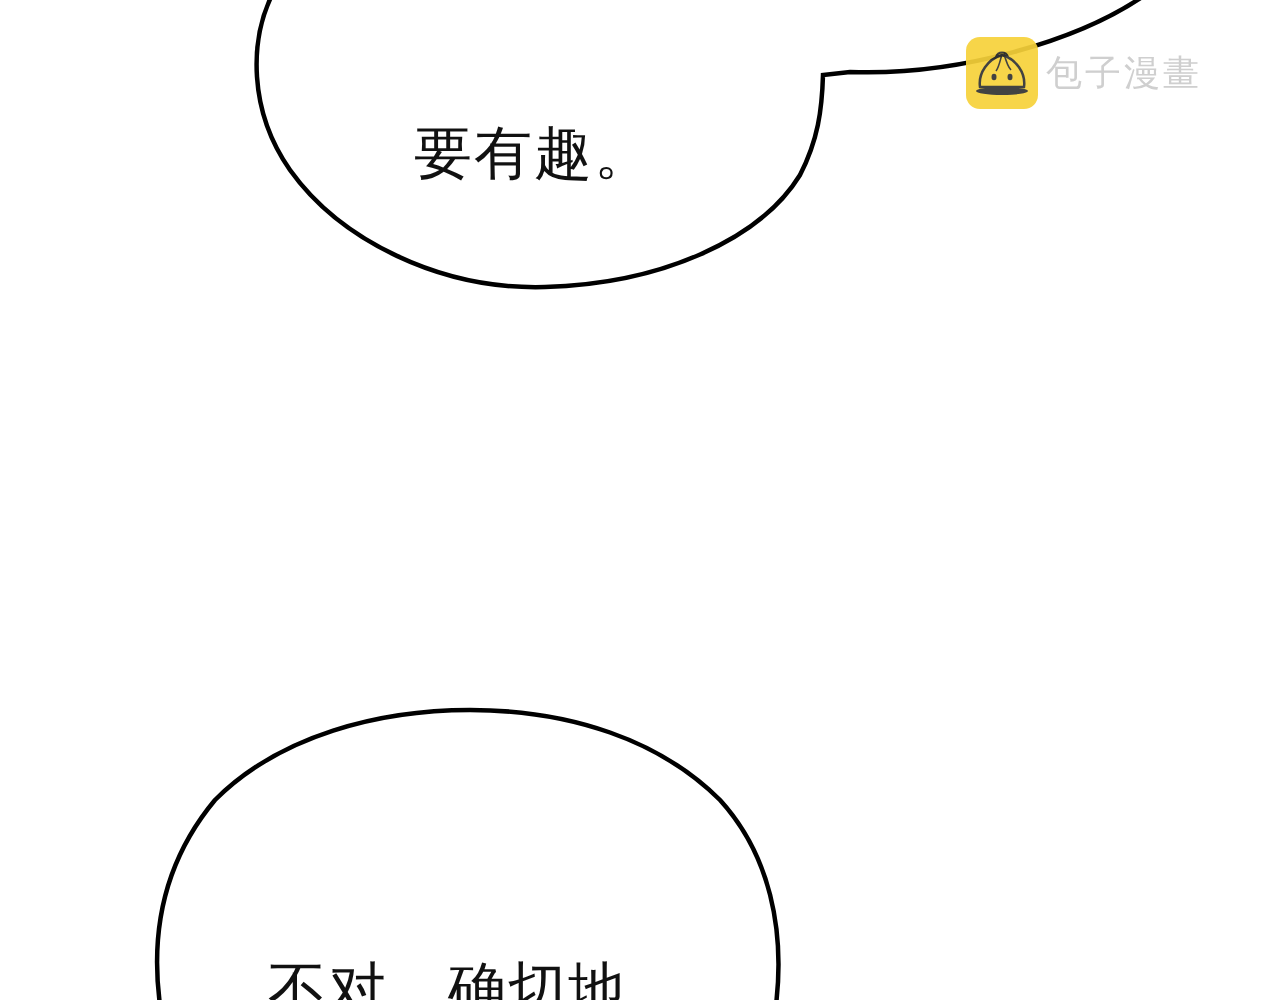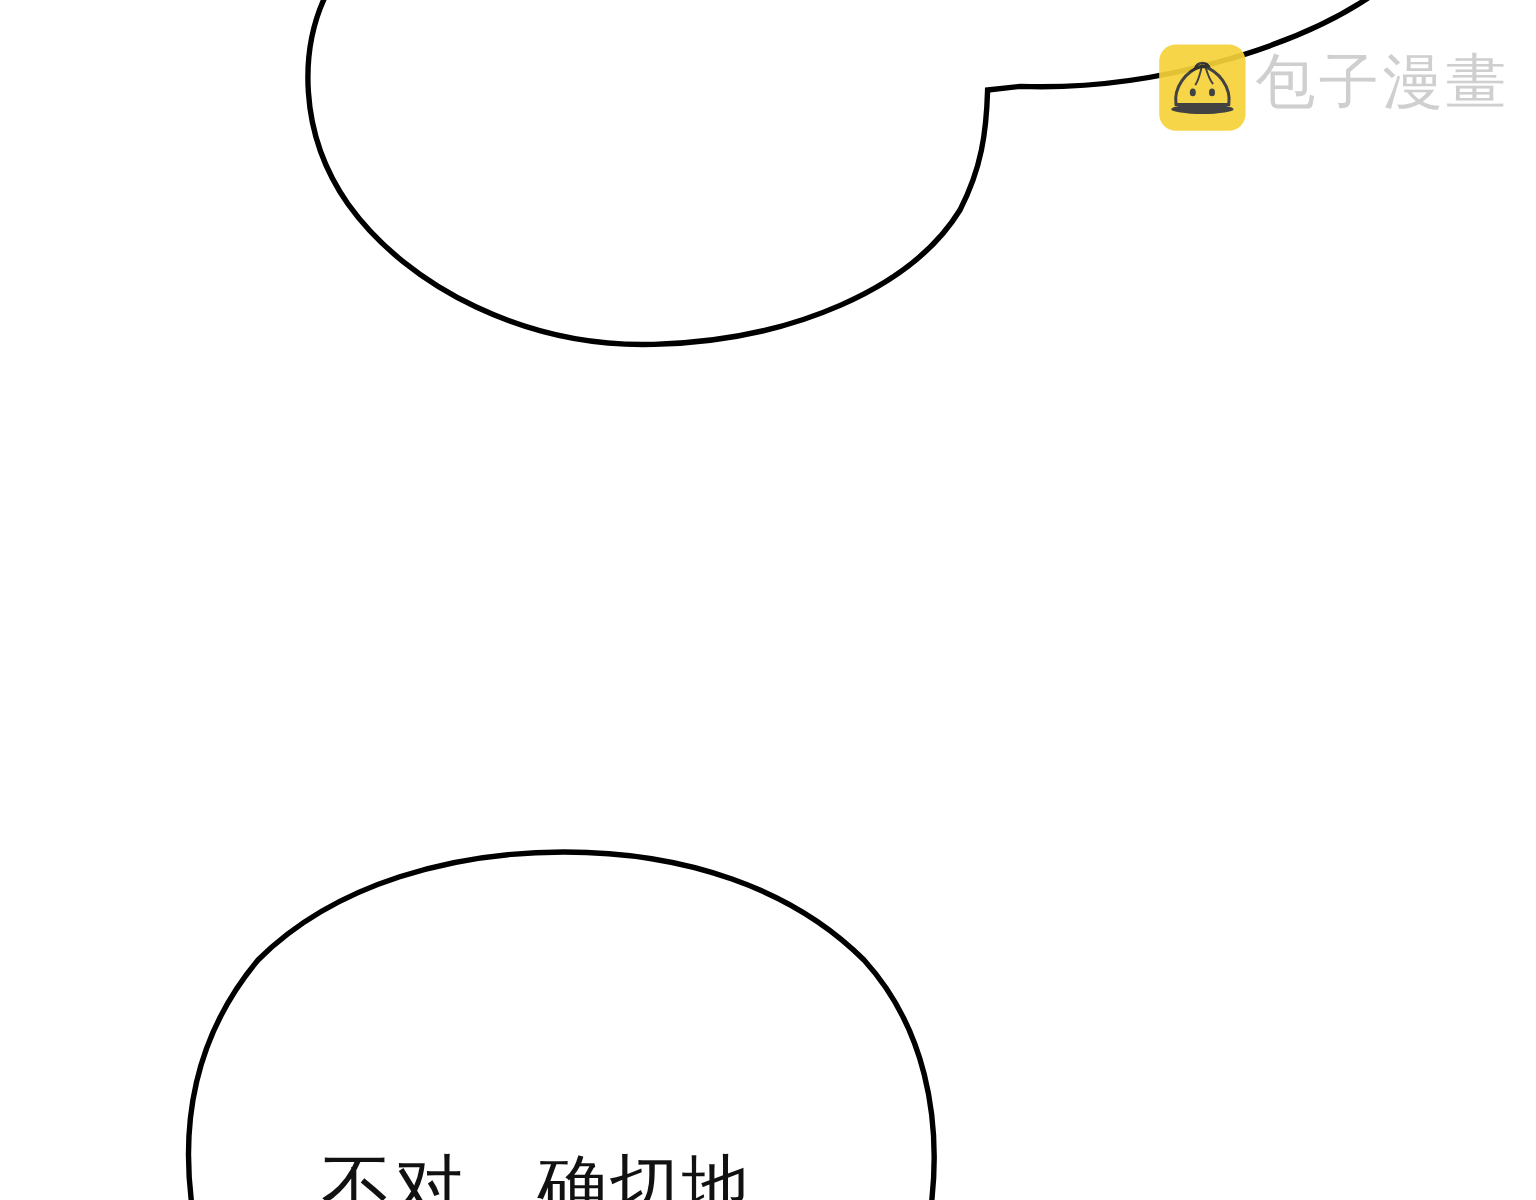--- a/index.html
+++ b/index.html
@@ -23,21 +23,21 @@
       display: flex; align-items: center;
     }
     .wm-logo {
       width: 72px; height: 72px; border-radius: 14px;
       background: #f7d23a; position: relative; opacity: 0.92;
     }
     .wm-text {
       margin-left: 8px; display: flex; flex-direction: column;
       color: #cfcfcf;
     }
-    .wm-cn { font-size: 50px; line-height: 50px; letter-spacing: 3px; font-family: Liberation Mono, monospace; }
+    .wm-cn { font-size: 36px; line-height: 50px; letter-spacing: 3px; font-family: Liberation Sans, sans-serif; }
     .wm-en { font-size: 29px; line-height: 30px; letter-spacing: 1px; font-family: "Liberation Sans", sans-serif; }
   </style>
 </head>
 <body>
 
 <div class="page">
 
   <svg class="bubbles" width="1280" height="1000" viewBox="0 0 1280 1000">
 
     <path d="M 272 -5
@@ -49,20 +49,21 @@
          C 960 76, 1080 40, 1145 -5" fill="#ffffff" stroke="#000000" stroke-width="4.5" stroke-linejoin="miter"></path>
 
     <path d="M 160 1005
          C 150 930, 165 860, 215 800
          C 280 735, 380 710, 470 710
          C 570 710, 660 740, 720 800
          C 770 855, 785 930, 776 1005" fill="#ffffff" stroke="#000000" stroke-width="4.5"></path>
   </svg>
 
   <div class="bubble-text t1">
+    <div>要有趣。</div>
   </div>
 
   <div class="bubble-text t2">
     <div>不对。确切地</div>
     
     
   </div>
 
   <div class="watermark">
     <div class="wm-logo">

